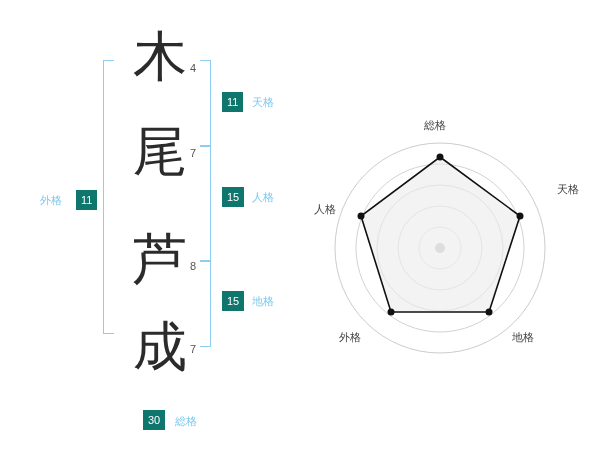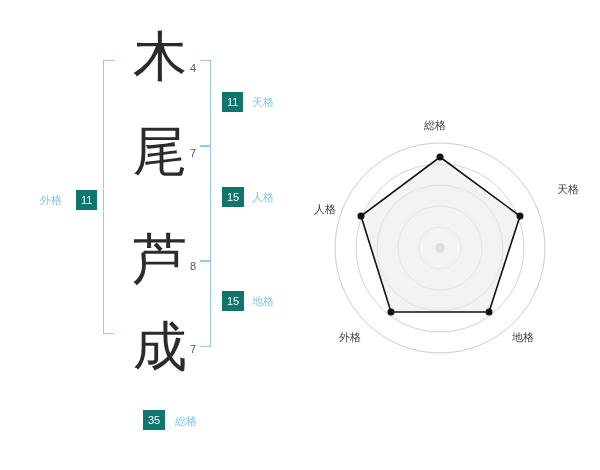--- a/index.html
+++ b/index.html
@@ -122,21 +122,21 @@
     <div class="badge-label" style="left:252px; top:95px;">天格</div>
 
     <div class="bracket" style="left:200px; top:145px; width:10px; height:115px;"></div>
     <div class="badge" style="left:222px; top:187px;">15</div>
     <div class="badge-label" style="left:252px; top:190px;">人格</div>
 
     <div class="bracket" style="left:200px; top:260px; width:10px; height:85px;"></div>
     <div class="badge" style="left:222px; top:291px;">15</div>
     <div class="badge-label" style="left:252px; top:294px;">地格</div>
 
-    <div class="badge" style="left:143px; top:410px;">35</div>
+    <div class="badge" style="left:143px; top:410px;">30</div>
     <div class="badge-label" style="left:175px; top:414px;">総格</div>
   </div>
 
   <div class="radar-panel">
     <svg width="300" height="470" viewBox="0 0 300 470">
 
       <circle cx="140" cy="248" r="105" fill="none" stroke="#cccccc" stroke-width="1"></circle>
       <circle cx="140" cy="248" r="84" fill="none" stroke="#d2d2d2" stroke-width="1"></circle>
       <circle cx="140" cy="248" r="63" fill="none" stroke="#d8d8d8" stroke-width="1"></circle>
       <circle cx="140" cy="248" r="42" fill="none" stroke="#dddddd" stroke-width="1"></circle>

